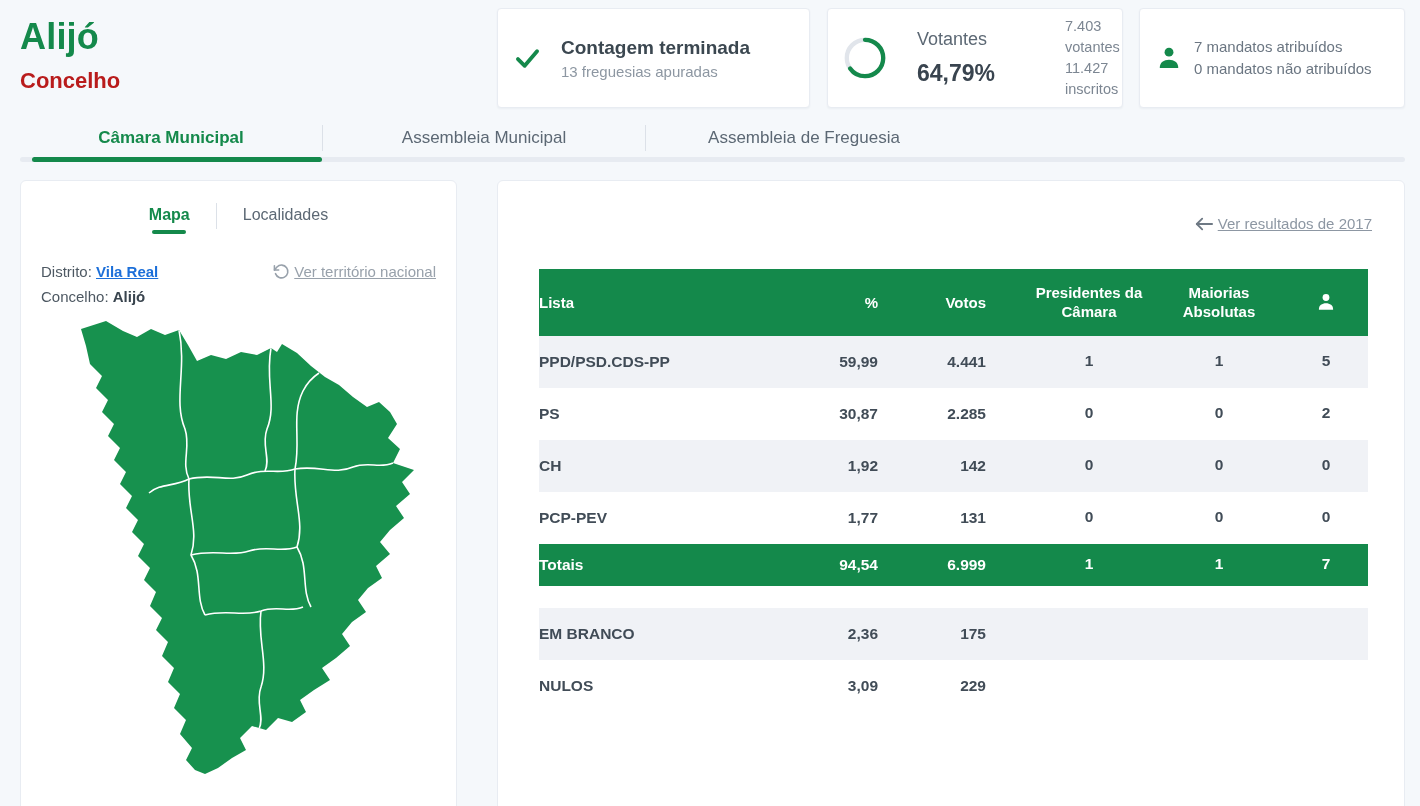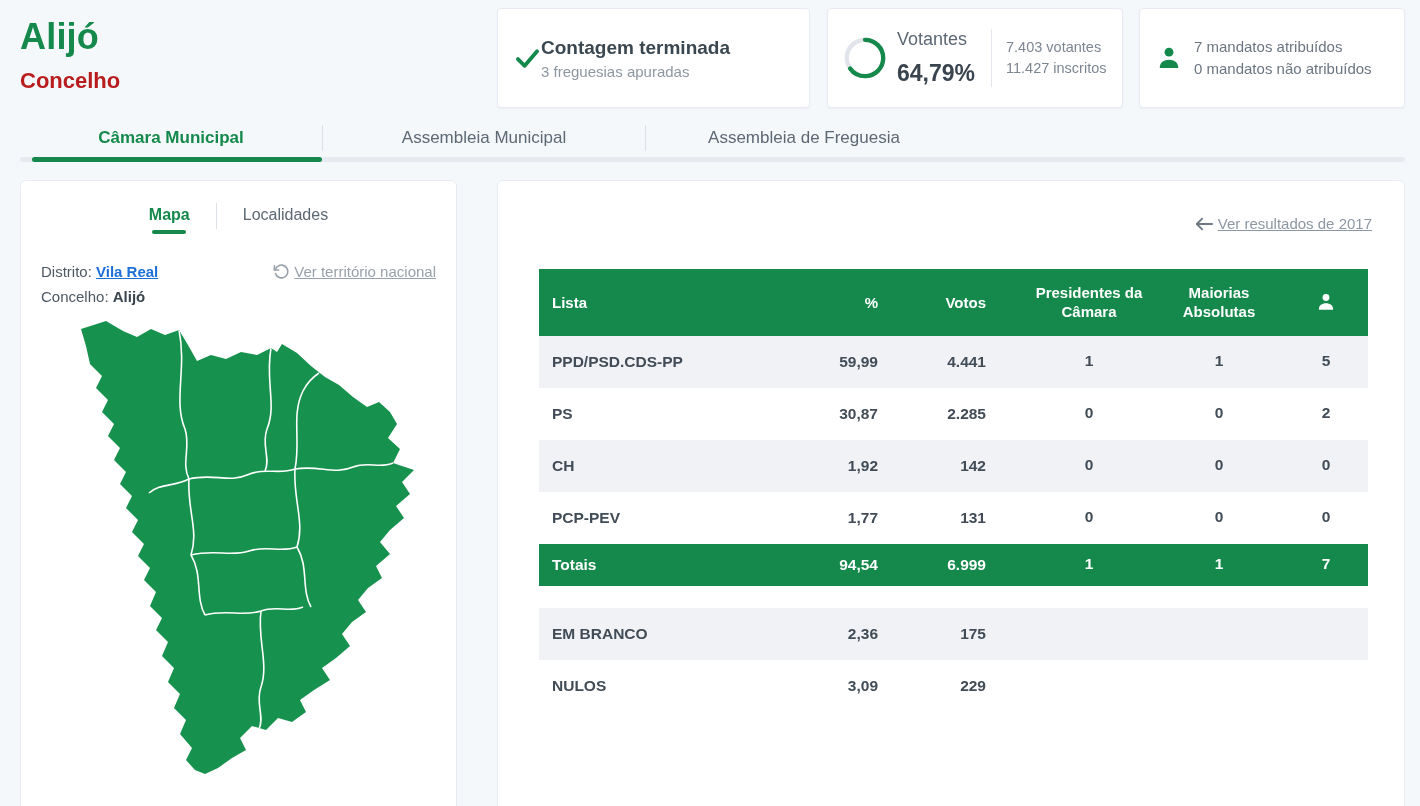--- a/index.html
+++ b/index.html
@@ -11,21 +11,21 @@
     color:#3b4754;
   }
   
   .title-block { position:absolute; left:20px; top:16px; }
   .page-title { font-size:36px; font-weight:700; color:#14894b; letter-spacing:.2px; }
   .page-subtitle { margin-top:10px; font-size:22px; font-weight:600; color:#b91c1c; }
 
   .card { position:absolute; top:8px; height:100px; background:#fff;
           border:1px solid #e8ecf2; border-radius:4px;
           box-shadow:0 1px 2px rgba(40,60,90,.05);
-          display:flex; align-items:center; }
+          display:flex; align-items:center;gap:20px; }
   .card1 { left:497px; width:313px; padding:0 16px; }
   .card2 { left:827px; width:296px; padding:0 14px; }
   .card3 { left:1139px; width:266px; padding:0 16px; gap:12px; }
   .card-title { font-size:19px; font-weight:700; color:#3b4750; }
   .card-sub { margin-top:4px; font-size:15px; color:#8d97a2; }
   .turnout-label { font-size:18px; color:#5c6874; }
   .turnout-pct { margin-top:10px; font-size:23px; font-weight:700; color:#39444f; }
   .vdiv { width:1px; height:58px; background:#e4e8ee; margin:0 14px 0 16px; }
   .small-lines { font-size:14.5px; color:#7c8692; line-height:21px; }
   .mand-lines { font-size:15px; color:#6b7682; line-height:22px; }
@@ -76,21 +76,21 @@
   .link2017 .txt { text-decoration:underline; }
 
   
   .res-table { margin:34px 0 0 41px; width:829px; font-size:15.5px; }
   .t-row { display:grid; grid-template-columns:290px 85px 110px 130px 130px 84px; align-items:center; }
   .t-head { background:#14894b; color:#fff; min-height:67px; font-weight:700; font-size:15px; }
   .t-body-row { height:52px; color:#414c57; font-weight:700; }
   .t-body-row.alt { background:#f0f2f6; }
   .t-total { background:#14894b; color:#fff; height:42px; font-weight:700; }
   .t-gap { height:22px; }
-  .c-name { padding-left:13px; text-align:left; }
+  .c-name { text-align:left; }
   .c-pct { text-align:right; padding-right:36px; }
   .c-votes { text-align:right; padding-right:38px; }
   .c-center { text-align:center; line-height:1.3; }
   .head-icon { display:flex; justify-content:center; }
 
   svg { display:block; }
 </style>
 </head>
 <body>
 
@@ -100,21 +100,21 @@
 </div>
 
 <div class="card card1">
   <span>
     <svg width="27" height="27" viewBox="0 0 24 24" fill="none">
       <path d="M3.5 12.5 L9.5 18.5 L20.5 5.5" stroke="#14894b" stroke-width="3.4" stroke-linecap="round" stroke-linejoin="round"></path>
     </svg>
   </span>
   <div>
     <div class="card-title">Contagem terminada</div>
-    <div class="card-sub">3 freguesias apuradas</div>
+    <div class="card-sub">13 freguesias apuradas</div>
   </div>
 </div>
 
 <div class="card card2">
   <span>
     <svg width="46" height="46" viewBox="0 0 48 48">
       <circle cx="24" cy="24" r="19" fill="none" stroke="#e1e5eb" stroke-width="4.5"></circle>
       <circle cx="24" cy="24" r="19" fill="none" stroke="#14894b" stroke-width="4.5" stroke-linecap="round" transform="rotate(-90 24 24)" stroke-dasharray="77.34663944991142 119.38052083641213"></circle>
     </svg>
   </span>

